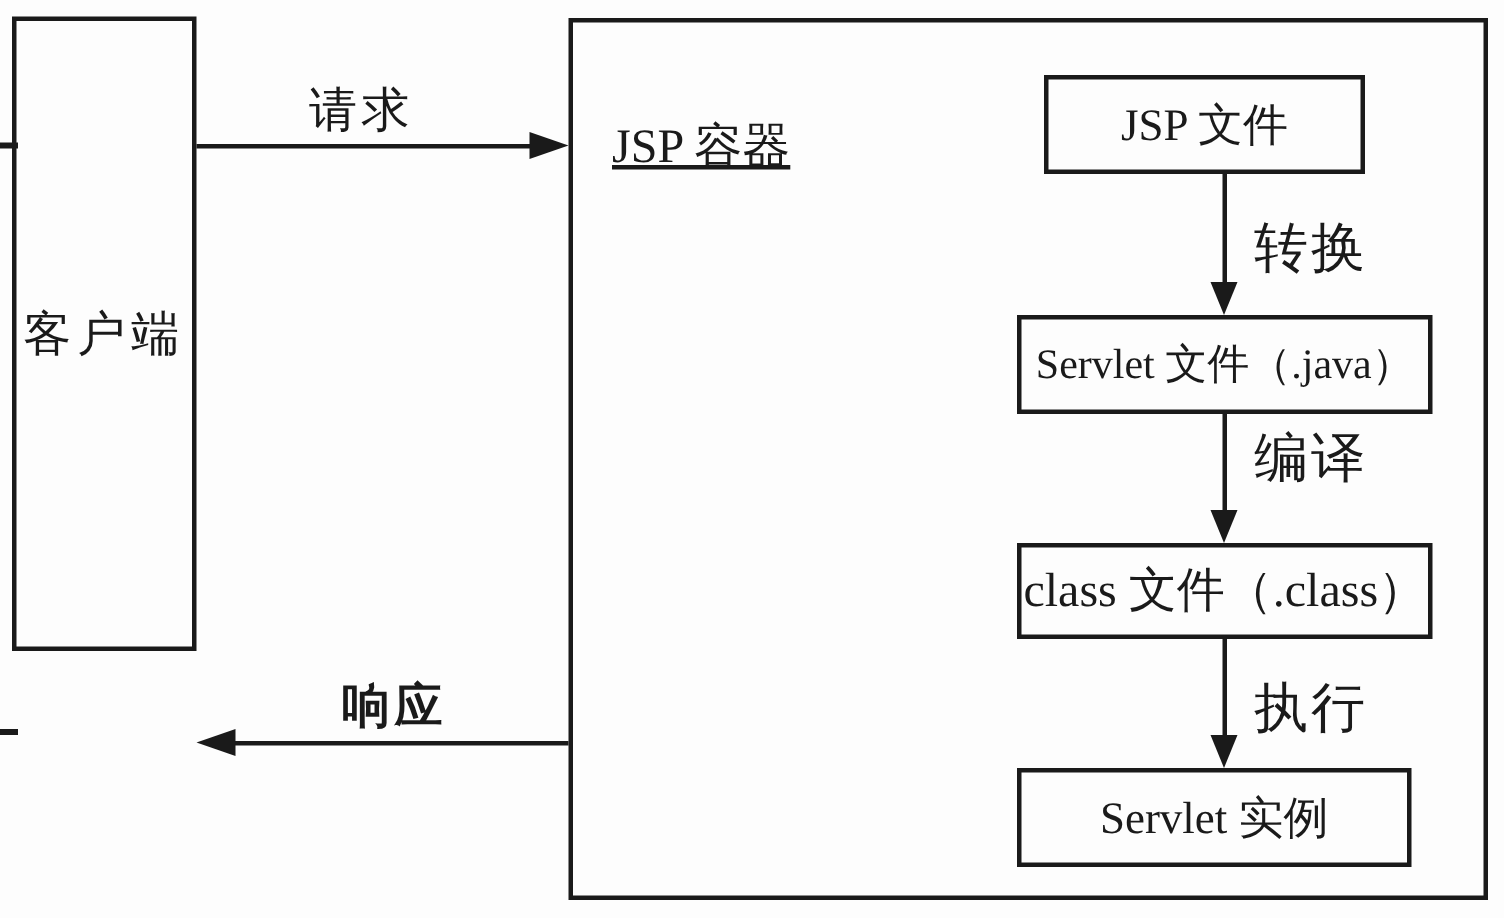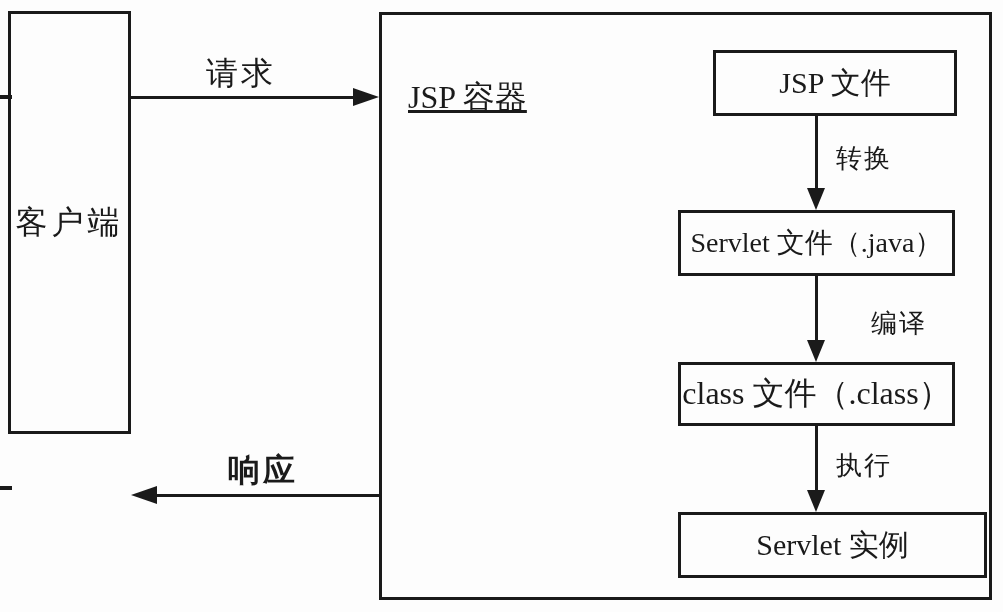--- a/index.html
+++ b/index.html
@@ -93,24 +93,24 @@
   .flow-box {
     position: absolute;
     border: 3px solid #1a1a1a;
     background: #fdfdfd;
     box-sizing: border-box;
     display: flex;
     align-items: center;
     justify-content: center;
     white-space: nowrap;
   }
-  .flow-box-0 { left: 713px; top: 50px;  width: 244px; height: 66px; font-size: 30px; }
+  .flow-box-0 { left: 696px; top: 50px;  width: 214px; height: 66px; font-size: 30px; }
   .flow-box-1 { left: 678px; top: 210px; width: 277px; height: 66px; font-size: 28px; }
   .flow-box-2 { left: 678px; top: 362px; width: 277px; height: 64px; font-size: 32px; }
-  .flow-box-3 { left: 678px; top: 512px; width: 309px; height: 66px; font-size: 30px; }
+  .flow-box-3 { left: 678px; top: 512px; width: 263px; height: 66px; font-size: 30px; }
   
   .v-line {
     position: absolute;
     width: 3px;
     background: #1a1a1a;
     left: 815px;
   }
   .v-line-0 { top: 116px; height: 76px; }
   .v-line-1 { top: 276px; height: 68px; }
   .v-line-2 { top: 426px; height: 68px; }
@@ -121,26 +121,26 @@
     border-right: 9px solid transparent;
     border-top: 22px solid #1a1a1a;
     left: 807px;
   }
   .ah-down-0 { top: 188px; }
   .ah-down-1 { top: 340px; }
   .ah-down-2 { top: 490px; }
   .v-arrow-label {
     position: absolute;
     left: 836px;
-    font-size: 26px;
+    font-size: 36px;
     white-space: nowrap;
     letter-spacing: 2px;
   }
   .v-label-0 { top: 141px; }
-  .v-label-1 { top: 306px; margin-left: 35px; }
+  .v-label-1 { top: 281px; }
   .v-label-2 { top: 448px; }
 </style>
 </head>
 <body>
 
 <div class="canvas">
 
   <div class="box client-box">
     <span class="client-label">客户端</span>
   </div>

